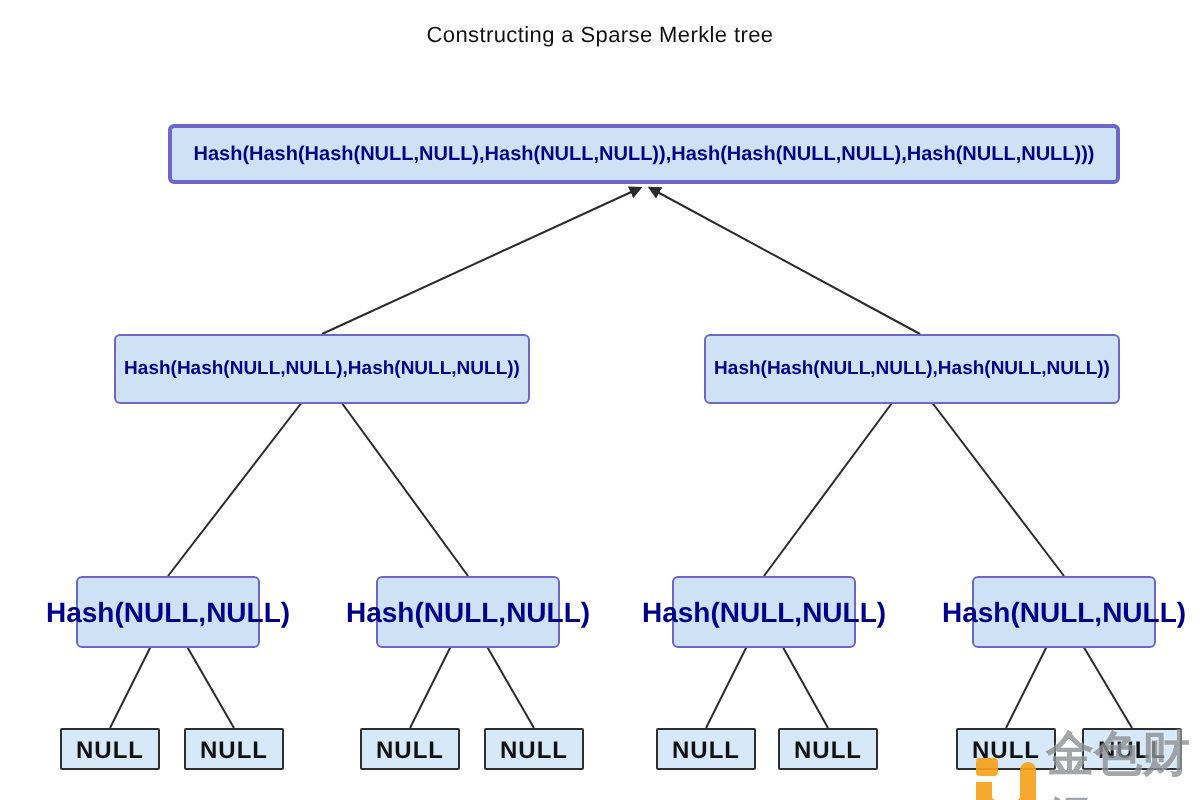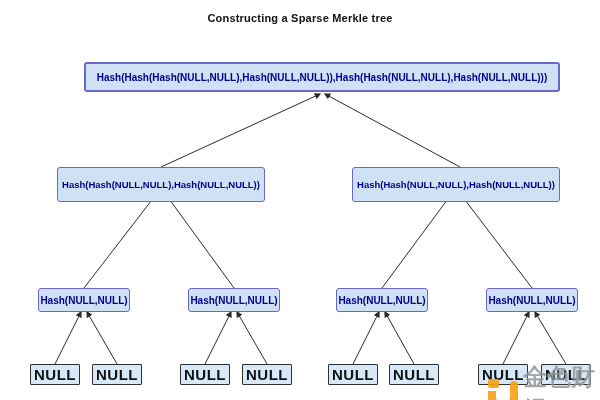--- a/index.html
+++ b/index.html
@@ -3,43 +3,43 @@
 <meta charset="utf-8">
 <style>
   html,body{margin:0;padding:0;}
   body{font-family:"Liberation Sans","DejaVu Sans",sans-serif;}
   .page{
     position:relative;width:600px;height:400px;background:#ffffff;
     overflow:hidden;
   }
   .title{
     position:absolute;left:0;right:0;top:12px;text-align:center;
-    font-size:11px;color:#111;letter-spacing:.2px;font-weight:bold;
+    font-size:11px;color:#111;letter-spacing:.2px;
   }
   .edges{position:absolute;left:0;top:0;z-index:1;}
   .node{
     position:absolute;display:flex;align-items:center;justify-content:center;
     background:#cfe2f5;border:1px solid #6f66cc;border-radius:3px;
     color:#00008b;font-weight:bold;white-space:nowrap;z-index:2;
     box-sizing:border-box;
   }
   .node-root{left:84px;top:62px;width:476px;height:30px;font-size:10px;border-width:2px;}
   .node-l2{top:167px;width:208px;height:35px;font-size:9.5px;border-width:1.5px;}
   .node-l2.left{left:57px;}
   .node-l2.right{left:352px;}
-  .node-l3{top:288px;width:92px;height:24px;font-size:10px;border-width:1.5px;}
+  .node-l3{top:288px;width:92px;height:36px;font-size:14px;border-width:1.5px;}
   .node-l3.p0{left:38px;}
   .node-l3.p1{left:188px;}
   .node-l3.p2{left:336px;}
   .node-l3.p3{left:486px;}
   .leaf{
     position:absolute;top:364px;width:50px;height:21px;
     display:flex;align-items:center;justify-content:center;
     background:#d7e9f8;border:1px solid #2f2f2f;border-radius:1px;
-    color:#111;font-weight:bold;font-size:15px;letter-spacing:.5px;z-index:2;
+    color:#111;font-weight:bold;font-size:12px;letter-spacing:.5px;z-index:2;
     box-sizing:border-box;
   }
   .leaf.p0{left:30px;}.leaf.p1{left:92px;}.leaf.p2{left:180px;}.leaf.p3{left:242px;}
   .leaf.p4{left:328px;}.leaf.p5{left:389px;}.leaf.p6{left:478px;}.leaf.p7{left:541px;}
   .watermark{
     position:absolute;left:485px;top:361px;z-index:3;display:flex;align-items:center;
     pointer-events:none;
   }
   .wm-logo{width:36px;height:33px;flex:0 0 auto;opacity:.92;}
   .wm-text{

